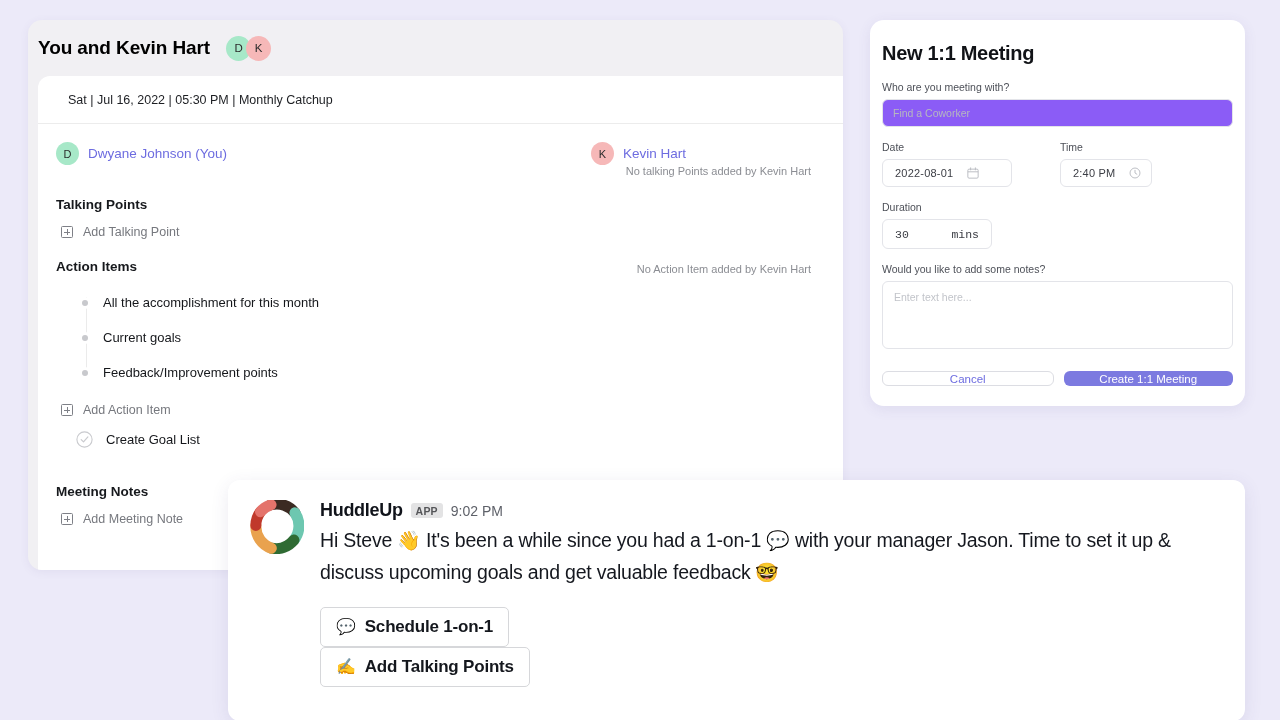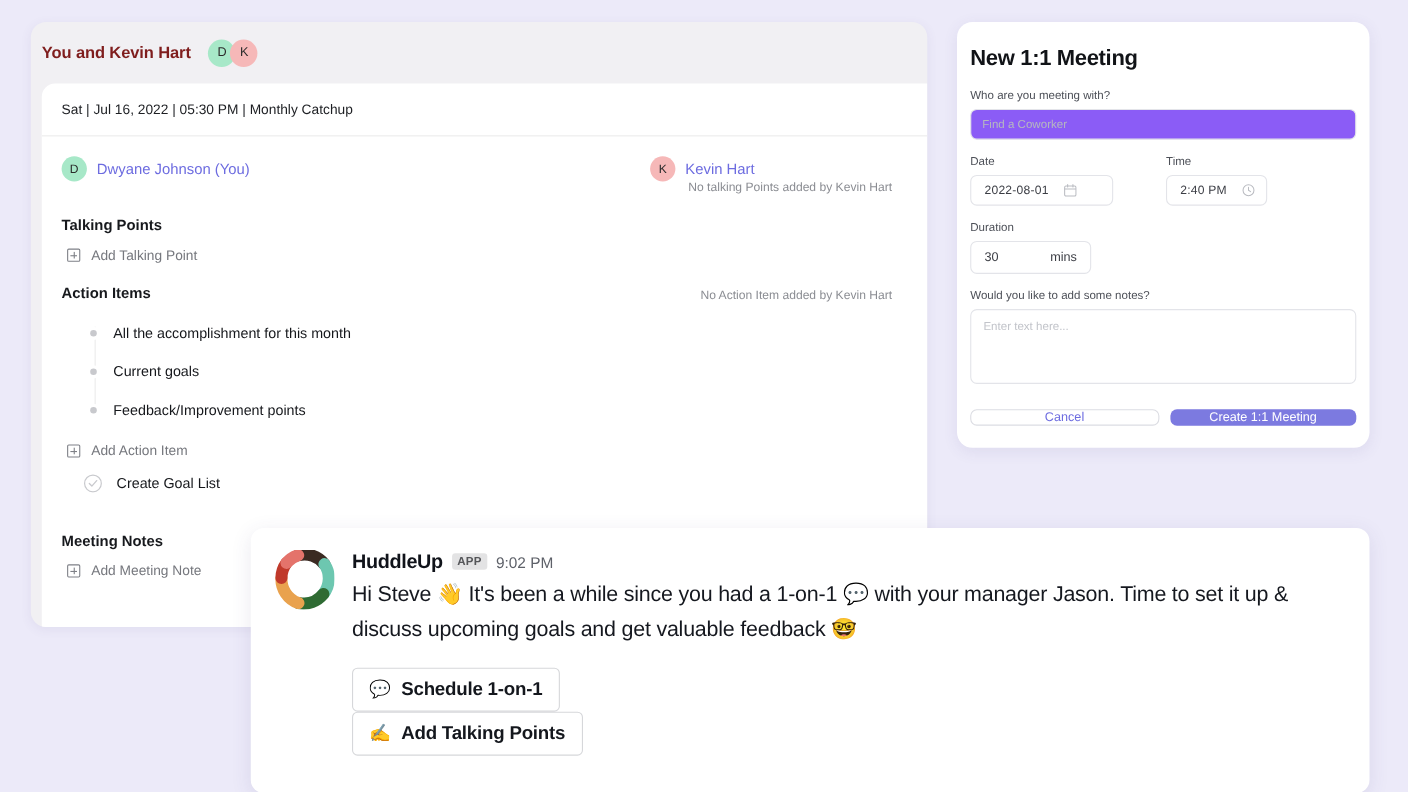--- a/index.html
+++ b/index.html
@@ -31,23 +31,23 @@
   }
 
   #meeting-header {
     height: 56px;
     display: flex;
     align-items: center;
     padding: 0 0 0 10px;
   }
 
   .meeting-title {
-    font-size: 15px;
+    font-size: 19px;
     font-weight: bold;
-    color: #7f1d1d;
+    color: #000000;
     letter-spacing: -0.1px;
   }
 
   .avatar-group {
     display: flex;
     align-items: center;
     margin-left: 16px;
   }
 
   .avatar {
@@ -73,21 +73,21 @@
     bottom: 0;
     background: #ffffff;
     border-top-left-radius: 12px;
     overflow: hidden;
   }
 
   #meeting-datebar {
     height: 48px;
     display: flex;
     align-items: center;
-    padding-left: 18px;
+    padding-left: 30px;
     border-bottom: 1px solid #ececec;
     font-size: 12.5px;
     color: #1d1f23;
   }
 
   #meeting-body {
     position: relative;
     padding: 18px 18px 0 18px;
   }
 
@@ -278,20 +278,21 @@
   .dur-wrap {
     display: inline-flex;
     align-items: center;
     border: 1px solid #e3e4e9;
     border-radius: 6px;
     height: 30px;
     background: #fff;
     width: 110px;
     padding: 0 12px;
     justify-content: space-between;
+    font-family: Liberation Mono, monospace;
   }
   .dur-wrap .val { font-size: 11.5px; color: #3b3d44; }
   .dur-wrap .unit { font-size: 11.5px; color: #3b3d44; }
 
   #notes-area {
     width: 100%;
     height: 68px;
     border: 1px solid #e3e4e9;
     border-radius: 6px;
     padding: 9px 11px;

